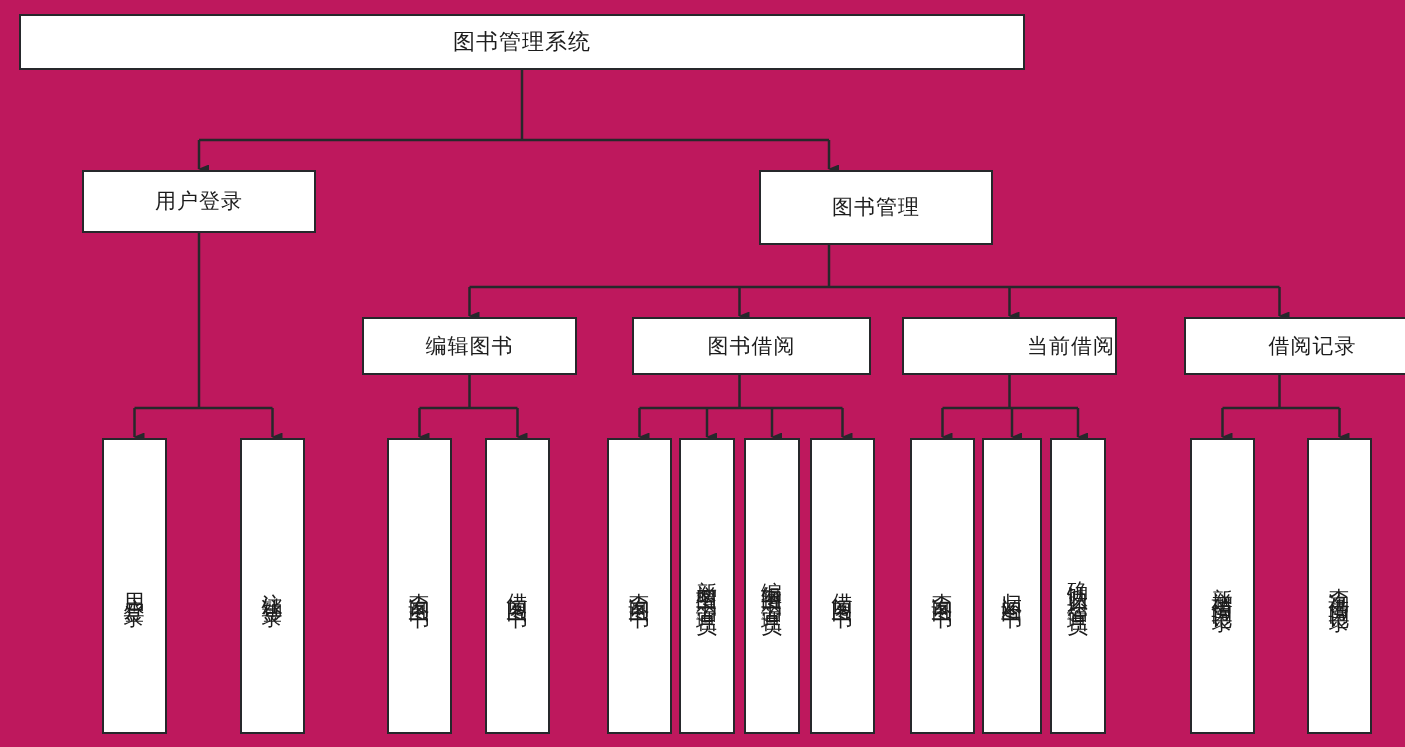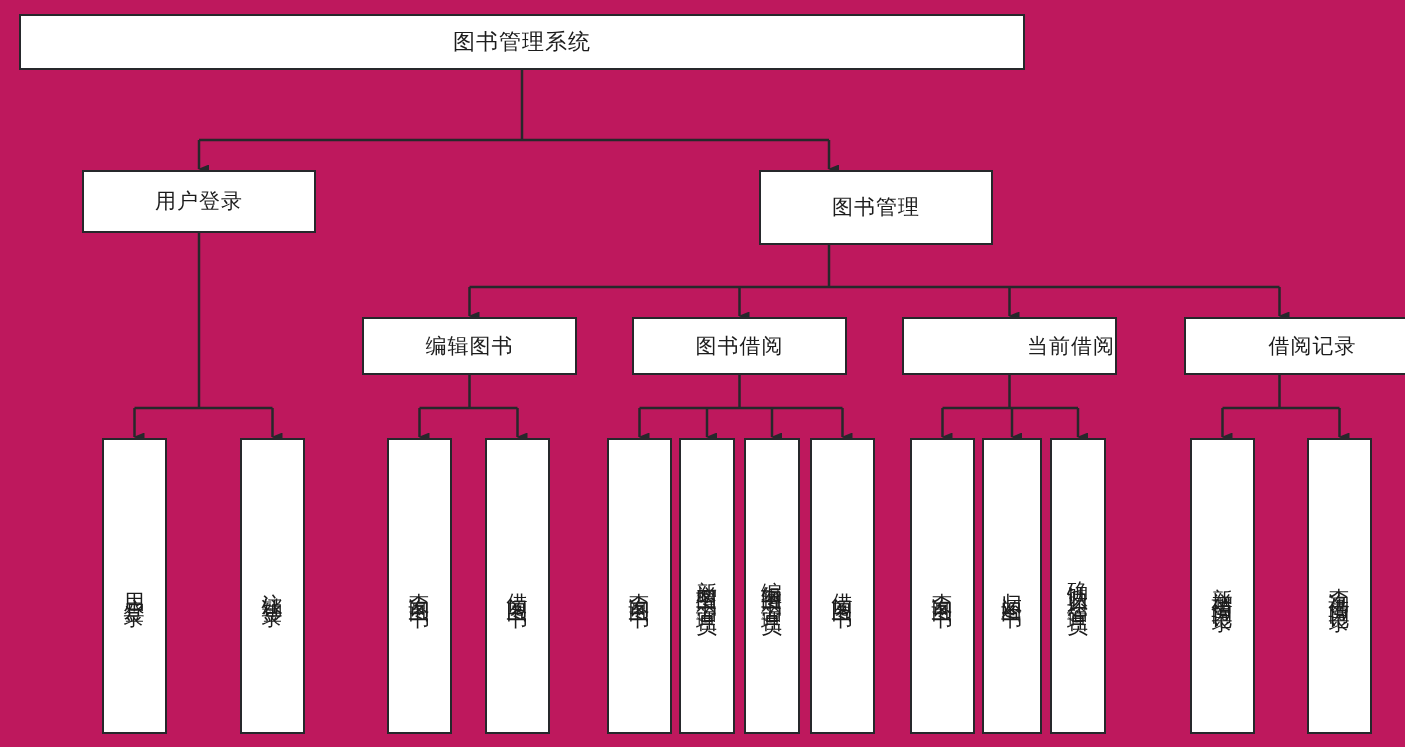--- a/index.html
+++ b/index.html
@@ -123,21 +123,21 @@
       </div>
       <div class="node" style="left: 82px; top: 170px; width: 234px; height: 63px;">
         <span class="label">用户登录</span>
       </div>
       <div class="node" style="left: 712px; top: 170px; width: 234px; height: 75px; margin-left: 47px;">
         <span class="label">图书管理</span>
       </div>
       <div class="node" style="left: 362px; top: 317px; width: 215px; height: 58px;">
         <span class="label">编辑图书</span>
       </div>
-      <div class="node" style="left: 632px; top: 317px; width: 215px; height: 58px;">
+      <div class="node" style="left: 632px; top: 317px; width: 239px; height: 58px;">
         <span class="label">图书借阅</span>
       </div>
       <div class="node" style="left: 902px; top: 317px; width: 215px; height: 58px; justify-content: flex-end;">
         <span class="label">当前借阅</span>
       </div>
       <div class="node" style="left: 1172px; top: 317px; width: 257px; height: 58px; margin-left: 12px;">
         <span class="label">借阅记录</span>
       </div>
       <div class="node leaf" style="left: 102px; top: 438px; width: 65px; height: 296px;">
         <span class="label">用户登录</span>

